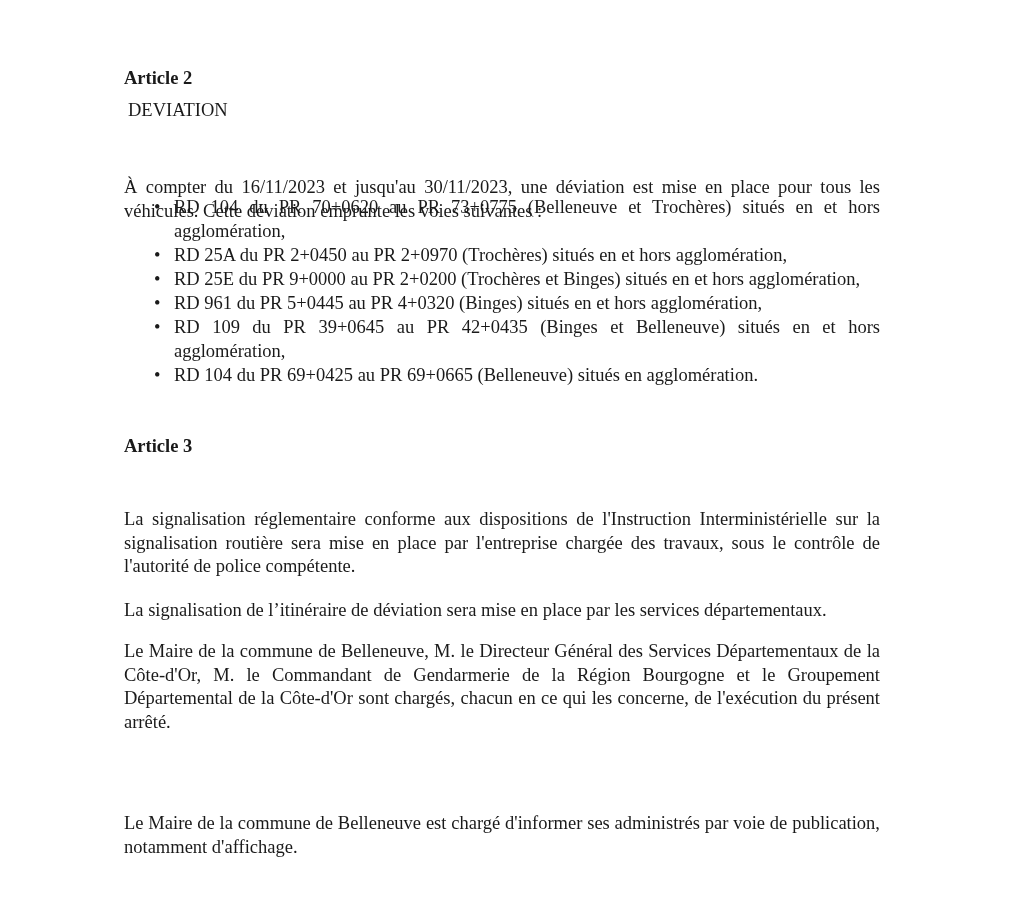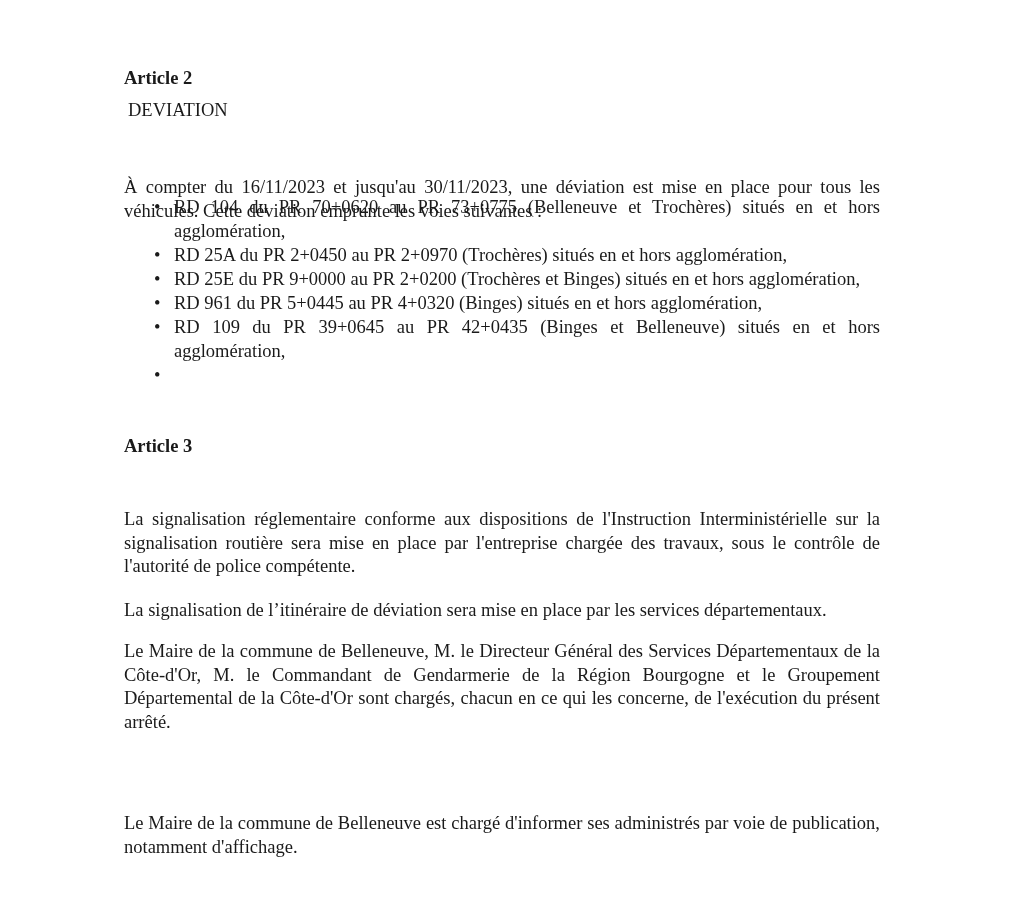--- a/index.html
+++ b/index.html
@@ -92,20 +92,21 @@
     <li>
       <span class="bullet">•</span>
       <span>RD 961 du PR 5+0445 au PR 4+0320 (Binges) situés en et hors agglomération,</span>
     </li>
     <li>
       <span class="bullet">•</span>
       <span>RD 109 du PR 39+0645 au PR 42+0435 (Binges et Belleneuve) situés en et hors agglomération,</span>
     </li>
     <li>
       <span class="bullet">•</span>
+      <span>RD 104 du PR 69+0425 au PR 69+0665 (Belleneuve) situés en agglomération.</span>
     </li>
   </ul>
 
   <div class="article-title" style="top:436px;">Article 3</div>
 
   <div class="plain justify-last" style="top:480px;">La signalisation réglementaire conforme aux dispositions de l'Instruction Interministérielle sur la signalisation routière sera mise en place par l'entreprise chargée des travaux, sous le contrôle de l'autorité de police compétente.</div>
 
   <div class="plain justify-last" style="top:571px;">La signalisation de l’itinéraire de déviation sera mise en place par les services départementaux.</div>
 
   <div class="plain justify-last" style="top:612px;">Le Maire de la commune de Belleneuve, M. le Directeur Général des Services Départementaux de la Côte-d'Or, M. le Commandant de Gendarmerie de la Région Bourgogne et le Groupement Départemental de la Côte-d'Or sont chargés, chacun en ce qui les concerne, de l'exécution du présent arrêté.</div>

